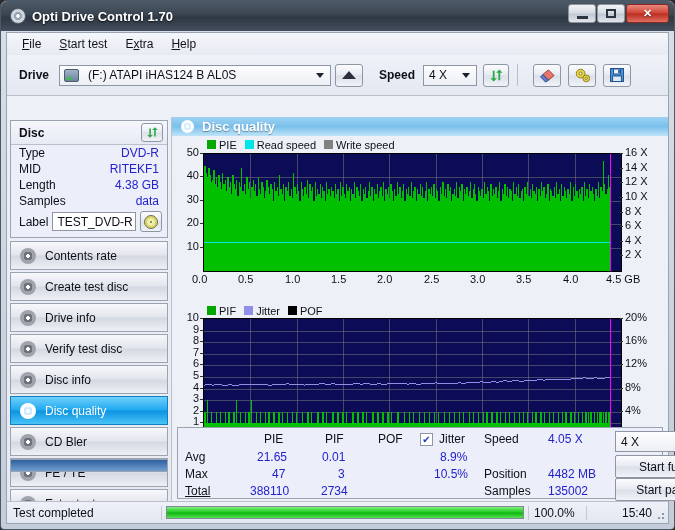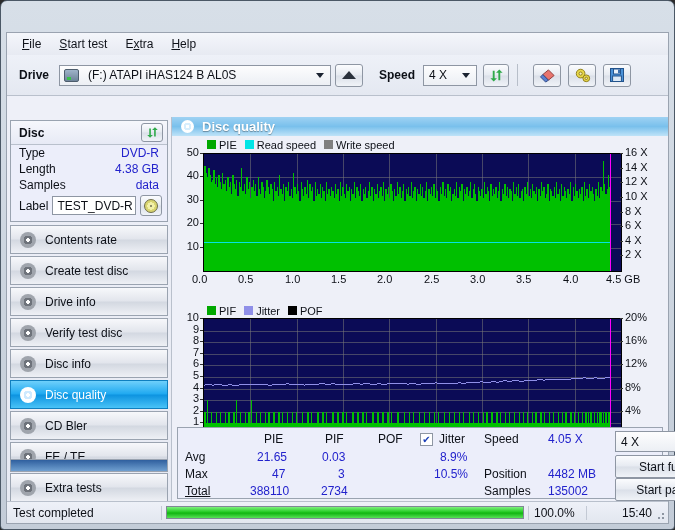--- a/index.html
+++ b/index.html
@@ -187,20 +187,35 @@
     background:
       radial-gradient(circle at 8px 8px,#8d95a1 0 1px,transparent 1px),
       radial-gradient(circle at 4px 8px,#8d95a1 0 1px,transparent 1px),
       radial-gradient(circle at 8px 4px,#8d95a1 0 1px,transparent 1px);}
 </style>
 </head>
 <body>
 
 <div id="app">
 
+  <div id="titlebar">
+    <span class="tb-icon"></span>
+    <span class="tb-title">Opti Drive Control 1.70</span>
+    <div id="wincontrols">
+      <div class="wbtn">
+          <i class="min-glyph"></i>
+        </div>
+      <div class="wbtn">
+          <i class="max-glyph"></i>
+        </div>
+      <div class="wbtn close">
+          <span>✕</span>
+        </div>
+    </div>
+  </div>
 
   <div id="client">
 
     <div id="menubar">
       <div class="menu-item"><u>F</u>ile</div>
       <div class="menu-item"><u>S</u>tart test</div>
       <div class="menu-item">E<u>x</u>tra</div>
       <div class="menu-item"><u>H</u>elp</div>
     </div>
 
@@ -260,20 +275,24 @@
             <div class="sqbtn">
               <svg width="13" height="13" viewBox="0 0 16 16">
                 <path d="M4 3 L4 11 L1.5 11 L5 14.5 L8.5 11 L6 11 L6 3 Z" fill="#2faa4a"></path>
                 <path d="M12 13 L12 5 L14.5 5 L11 1.5 L7.5 5 L10 5 L10 13 Z" fill="#2faa4a"></path>
               </svg>
             </div>
           </div>
           <div class="inforow">
             <span class="k">Type</span>
             <span class="v">DVD-R</span>
+          </div>
+          <div class="inforow">
+            <span class="k">MID</span>
+            <span class="v">RITEKF1</span>
           </div>
           <div class="inforow">
             <span class="k">Length</span>
             <span class="v">4.38 GB</span>
           </div>
           <div class="inforow">
             <span class="k">Samples</span>
             <span class="v">data</span>
           </div>
           <div id="labelrow">
@@ -1717,21 +1736,21 @@
           <span class="st h" style="left:261px;top:4px;">Jitter</span>
 
           <span class="st k" style="left:7px;top:22px;">Avg</span>
           <span class="st k" style="left:7px;top:39px;">Max</span>
           <span class="st k" style="left:7px;top:56px;text-decoration:underline;">Total</span>
 
           <span class="st v" style="left:79px;top:22px;">21.65</span>
           <span class="st v" style="left:94px;top:39px;">47</span>
           <span class="st v" style="left:72px;top:56px;">388110</span>
 
-          <span class="st v" style="left:144px;top:22px;">0.03</span>
+          <span class="st v" style="left:144px;top:22px;">0.01</span>
           <span class="st v" style="left:160px;top:39px;">3</span>
           <span class="st v" style="left:143px;top:56px;">2734</span>
 
           <span class="st v" style="left:262px;top:22px;">8.9%</span>
           <span class="st v" style="left:256px;top:39px;">10.5%</span>
 
           <span class="st k" style="left:306px;top:4px;">Speed</span>
           <span class="st v" style="left:370px;top:4px;">4.05 X</span>
           <span class="st k" style="left:306px;top:39px;">Position</span>
           <span class="st v" style="left:370px;top:39px;">4482 MB</span>

